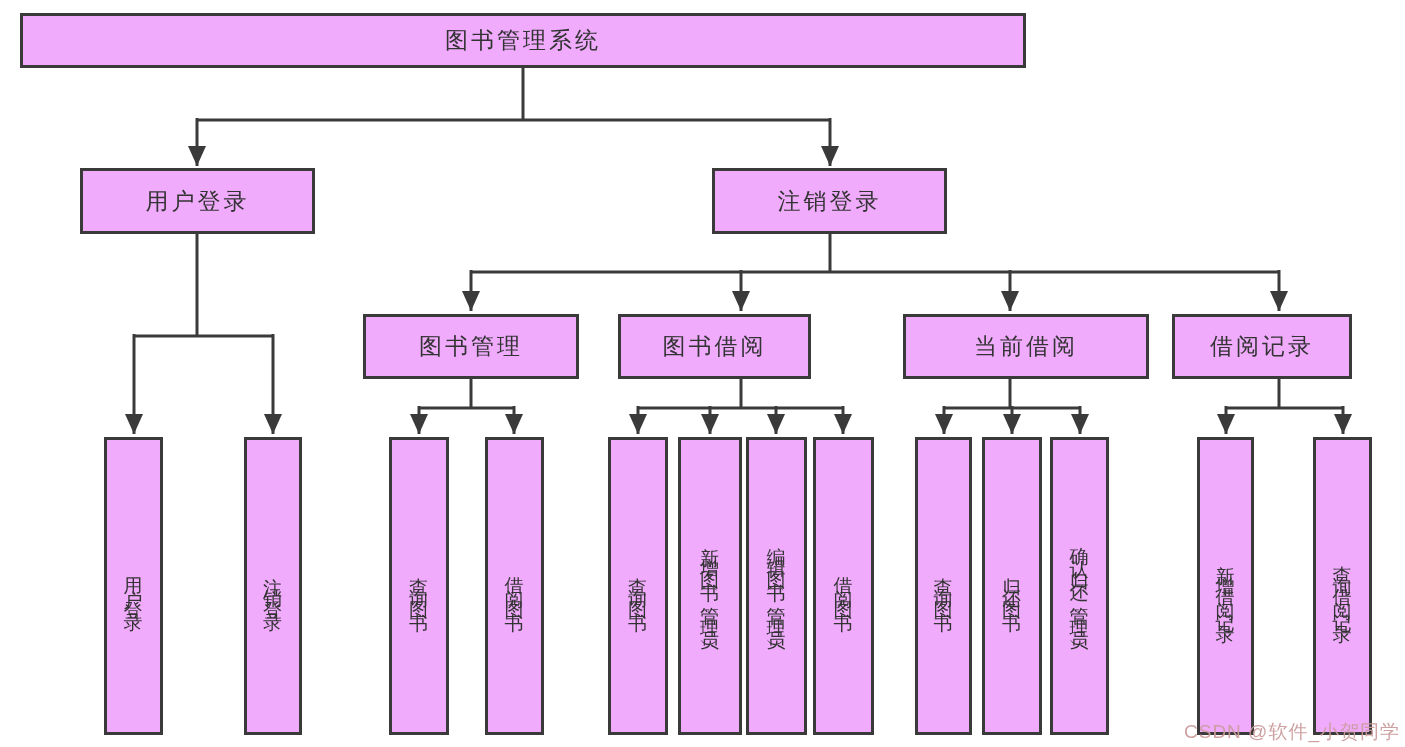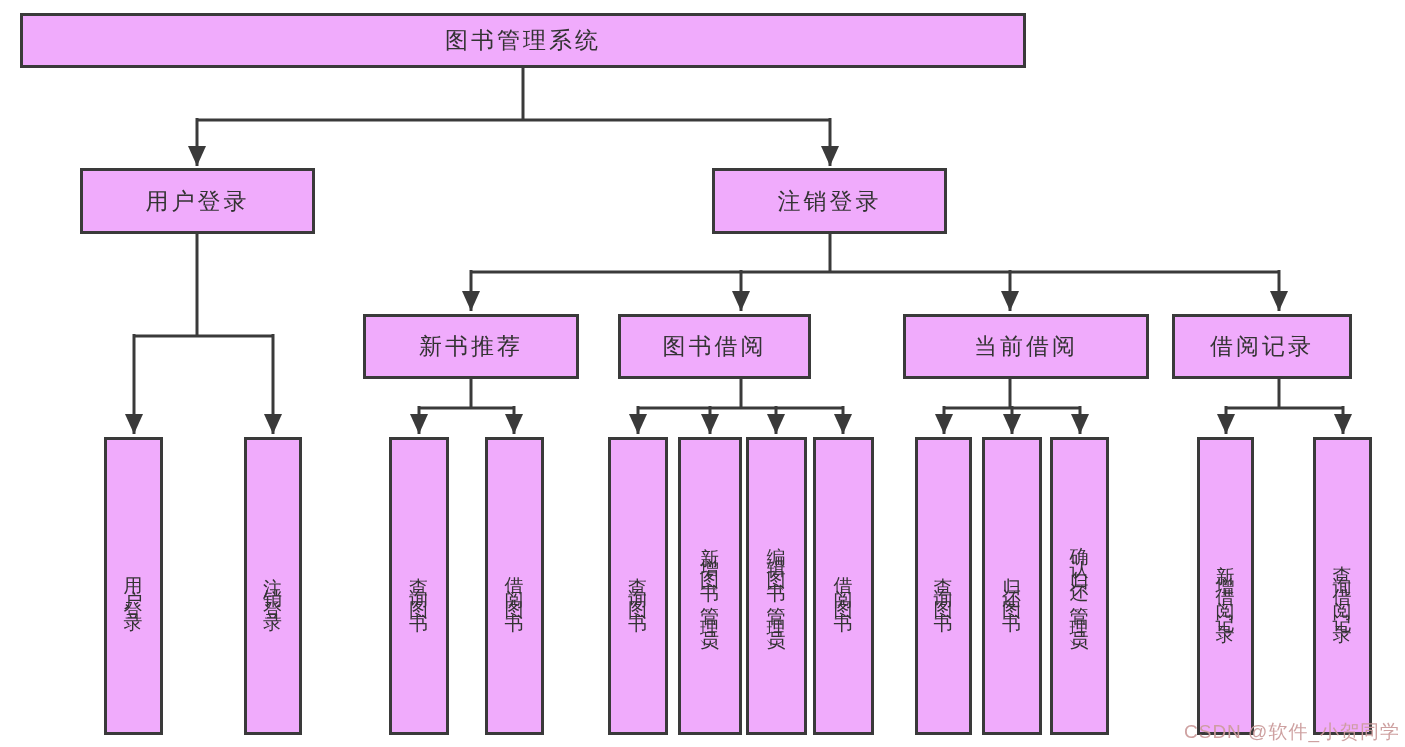--- a/index.html
+++ b/index.html
@@ -118,21 +118,21 @@
       <line x1="1226" y1="406" x2="1226" y2="434" marker-end="url(#arrow)"></line>
       <line x1="1343" y1="406" x2="1343" y2="434" marker-end="url(#arrow)"></line>
     </g>
   </svg>
 
   <div class="node hbox" style="left:20px; top:13px; width:1006px; height:55px;">图书管理系统</div>
 
   <div class="node hbox" style="left:80px; top:168px; width:235px; height:66px;">用户登录</div>
   <div class="node hbox" style="left:712px; top:168px; width:235px; height:66px;">注销登录</div>
 
-  <div class="node hbox" style="left:363px; top:314px; width:216px; height:65px;">新书推荐</div>
+  <div class="node hbox" style="left:363px; top:314px; width:216px; height:65px;">图书管理</div>
   <div class="node hbox" style="left:618px; top:314px; width:193px; height:65px;">图书借阅</div>
   <div class="node hbox" style="left:903px; top:314px; width:246px; height:65px;">当前借阅</div>
   <div class="node hbox" style="left:1172px; top:314px; width:180px; height:65px;">借阅记录</div>
 
   <div class="node vbox" style="left:104px; width:59px;">
     <span class="vtext">用户登录</span>
   </div>
   <div class="node vbox" style="left:244px; width:58px;">
     <span class="vtext">注销登录</span>
   </div>

